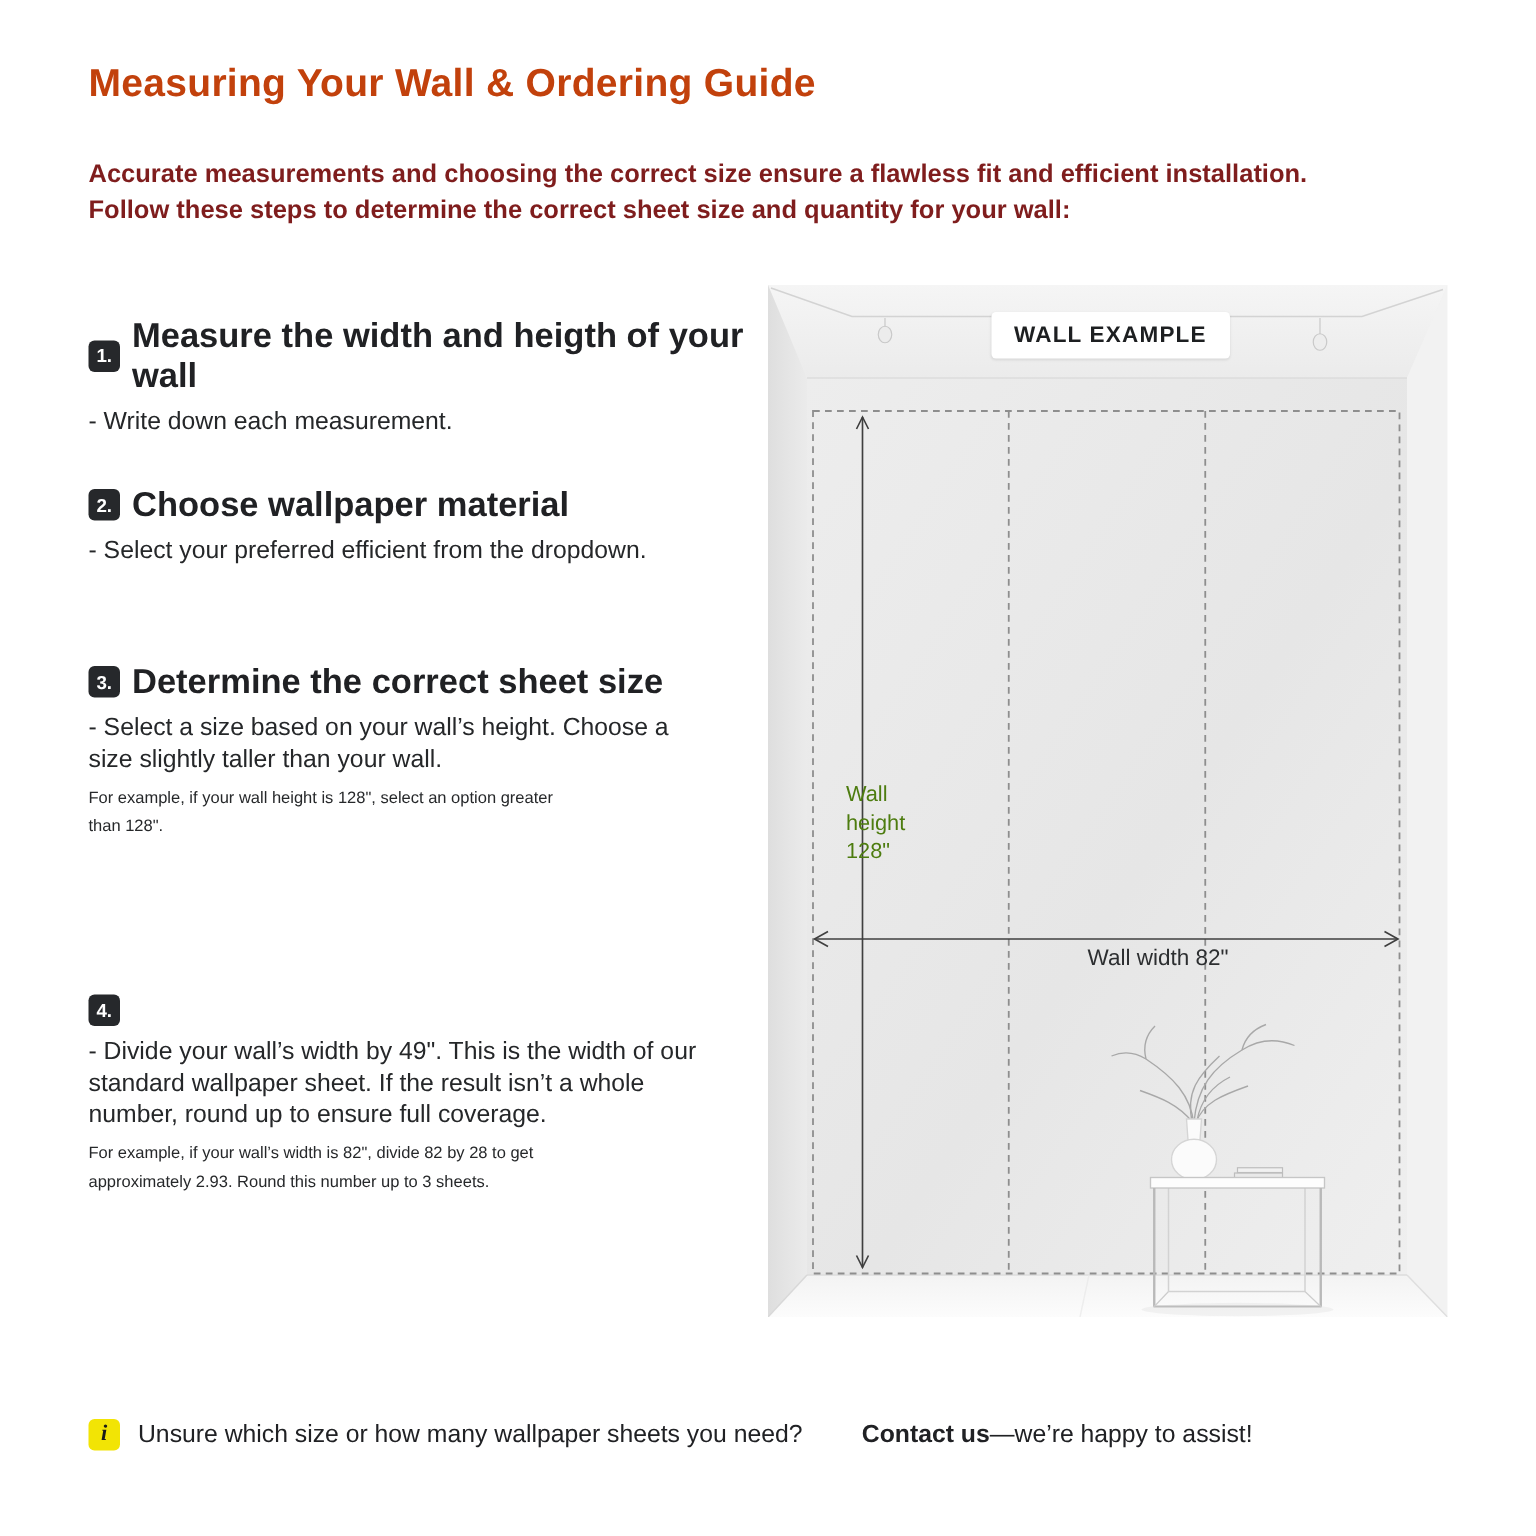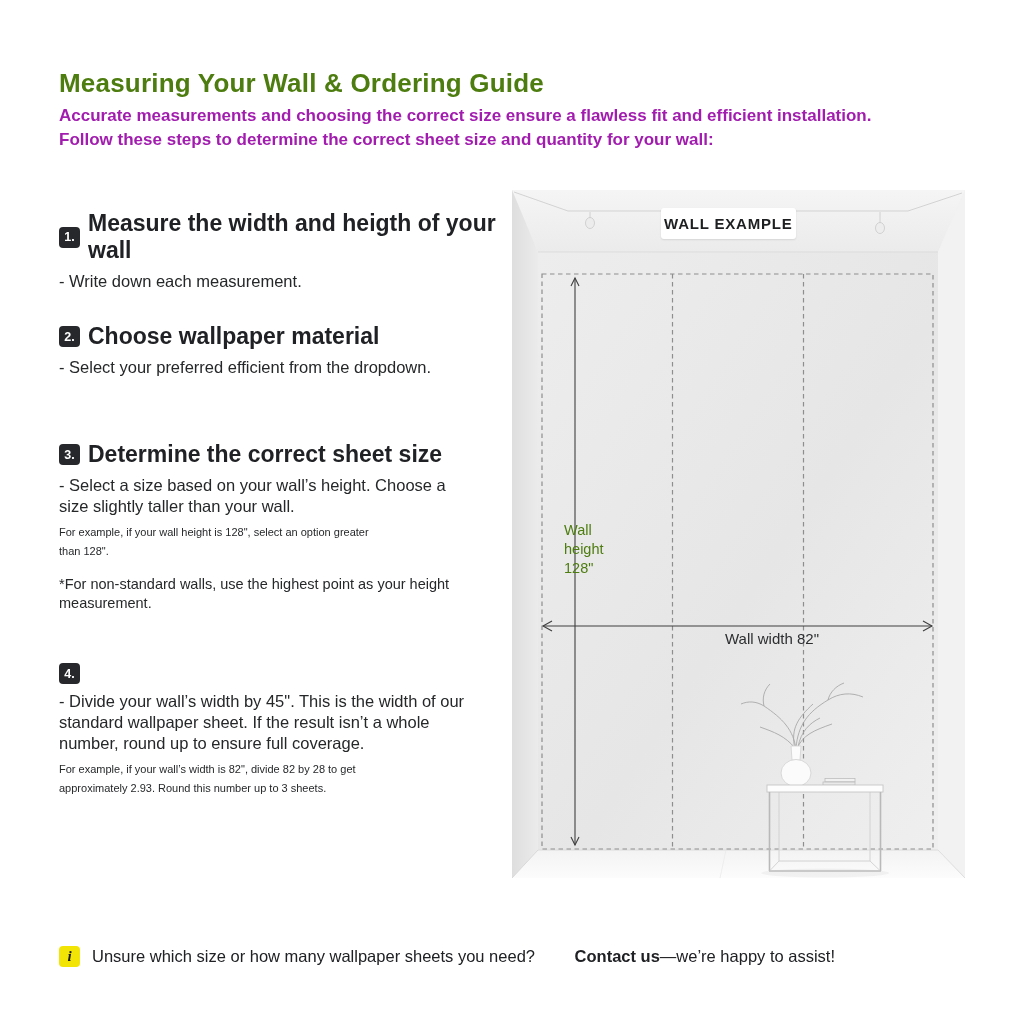--- a/index.html
+++ b/index.html
@@ -1,26 +1,26 @@
 <!DOCTYPE html>
 <html><head>
 <meta charset="utf-8">
 <style>
   html,body{margin:0;padding:0;background:#ffffff;}
   .page{
     position:relative;width:1024px;height:1024px;background:#ffffff;overflow:hidden;
     font-family:"Liberation Sans",sans-serif;color:#202124;
   }
   .title{
-    position:absolute;left:59px;top:68px;margin:0;
-    font-size:26px;font-weight:700;letter-spacing:.2px;color:#4d7c0f;
+    position:absolute;left:59px;top:40px;margin:0;
+    font-size:26px;font-weight:700;letter-spacing:.2px;color:#c2410c;
   }
   .intro{
     position:absolute;left:59px;top:104px;margin:0;width:950px;
-    font-size:17px;font-weight:700;line-height:24px;white-space:pre-line;color:#a21caf;
+    font-size:17px;font-weight:700;line-height:24px;white-space:pre-line;color:#7f1d1d;
   }
   .step{position:absolute;left:59px;width:460px;}
   .step-head{display:flex;align-items:center;gap:8px;}
   .step-num{
     flex:0 0 auto;width:21px;height:21px;border-radius:4px;background:#26282b;color:#ffffff;
     font-size:12.5px;font-weight:700;display:flex;align-items:center;justify-content:center;
   }
   .step-heading{font-size:23px;font-weight:700;color:#202124;}
   .step-body{
     margin:7px 0 0 0;font-size:16.5px;font-weight:400;line-height:21px;
@@ -31,21 +31,21 @@
     white-space:pre-line;color:#26282a;
   }
   .step-note{
     margin:14px 0 0 0;font-size:14.5px;font-weight:400;line-height:19px;
     white-space:pre-line;color:#26282a;
   }
   
   .wall-example{position:absolute;left:512px;top:190px;width:453px;height:688px;margin:0;}
   .wall-example svg{position:absolute;left:0;top:0;}
   .we-badge{
-    position:absolute;left:149px;top:18px;padding:7px 3px;background:#ffffff;border-radius:3px;
+    position:absolute;left:149px;top:18px;padding:7px 15px;background:#ffffff;border-radius:3px;
     font-size:15px;font-weight:700;letter-spacing:.8px;color:#1d1f21;
     box-shadow:0 1px 2px rgba(0,0,0,.10);white-space:nowrap;
   }
   .we-height{
     position:absolute;left:52px;top:331px;font-size:14.5px;line-height:19px;
     color:#4d7c0f;white-space:pre-line;
   }
   .we-width{
     position:absolute;left:60px;top:440px;width:400px;text-align:center;
     font-size:15px;color:#2c2e30;white-space:nowrap;
@@ -88,29 +88,27 @@
 
   <section class="step" style="top:441px">
     <div class="step-head">
       <span class="step-num">3.</span>
       <span class="step-heading">Determine the correct sheet size</span>
     </div>
     <p class="step-body">- Select a size based on your wall’s height. Choose a
 size slightly taller than your wall.</p>
     <p class="step-example">For example, if your wall height is 128", select an option greater
 than 128".</p>
-    <p class="step-note">*For non-standard walls, use the highest point as your height
-measurement.</p>
   </section>
 
   <section class="step" style="top:663px">
     <div class="step-head">
       <span class="step-num">4.</span>
     </div>
-    <p class="step-body">- Divide your wall’s width by 45". This is the width of our
+    <p class="step-body">- Divide your wall’s width by 49". This is the width of our
 standard wallpaper sheet. If the result isn’t a whole
 number, round up to ensure full coverage.</p>
     <p class="step-example">For example, if your wall’s width is 82", divide 82 by 28 to get
 approximately 2.93. Round this number up to 3 sheets.</p>
   </section>
 
   <figure class="wall-example">
     <svg width="453" height="688" viewBox="0 0 453 688">
       <defs>
         <linearGradient id="wallGrad" x1="0" y1="0" x2="1" y2="1">

